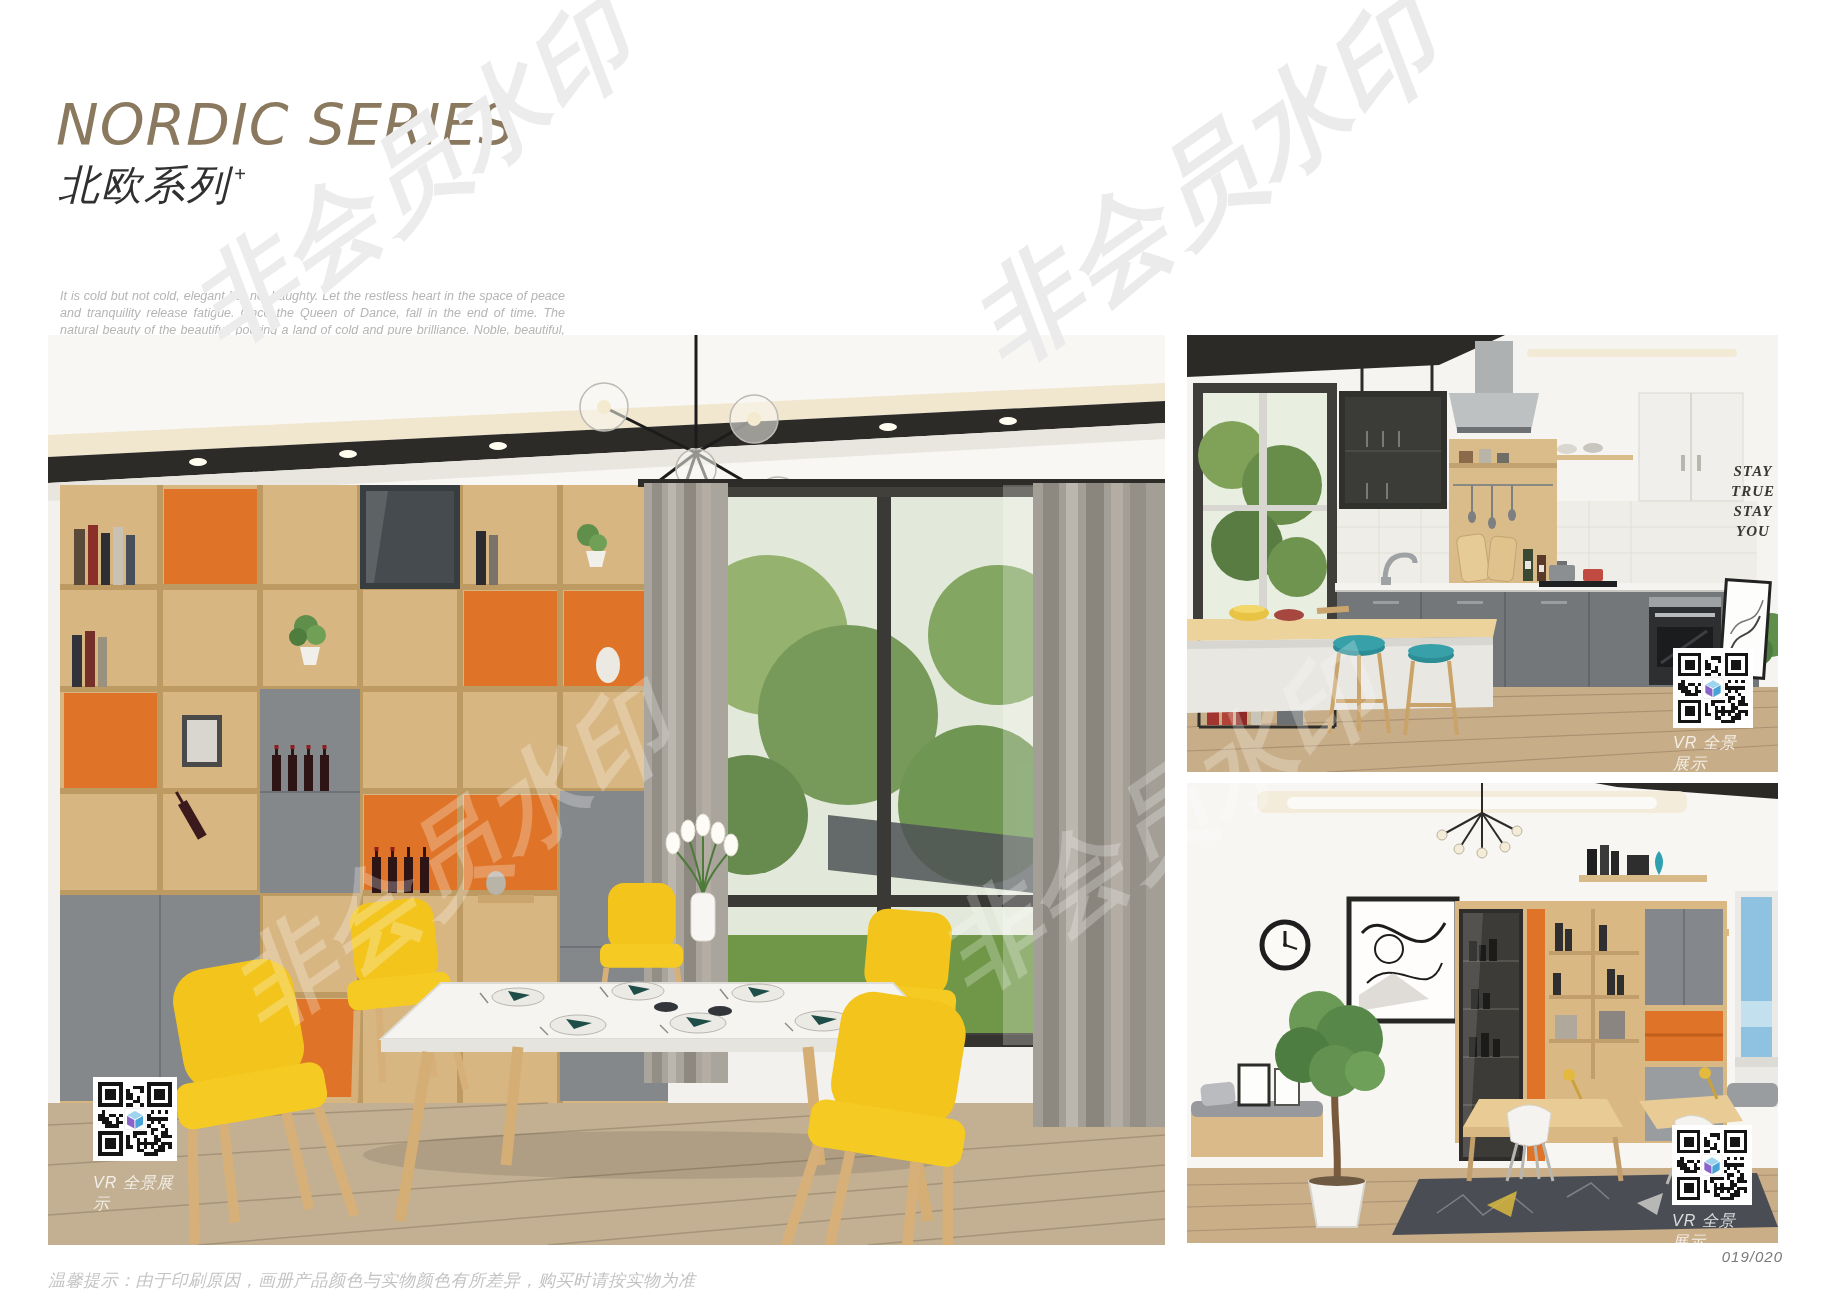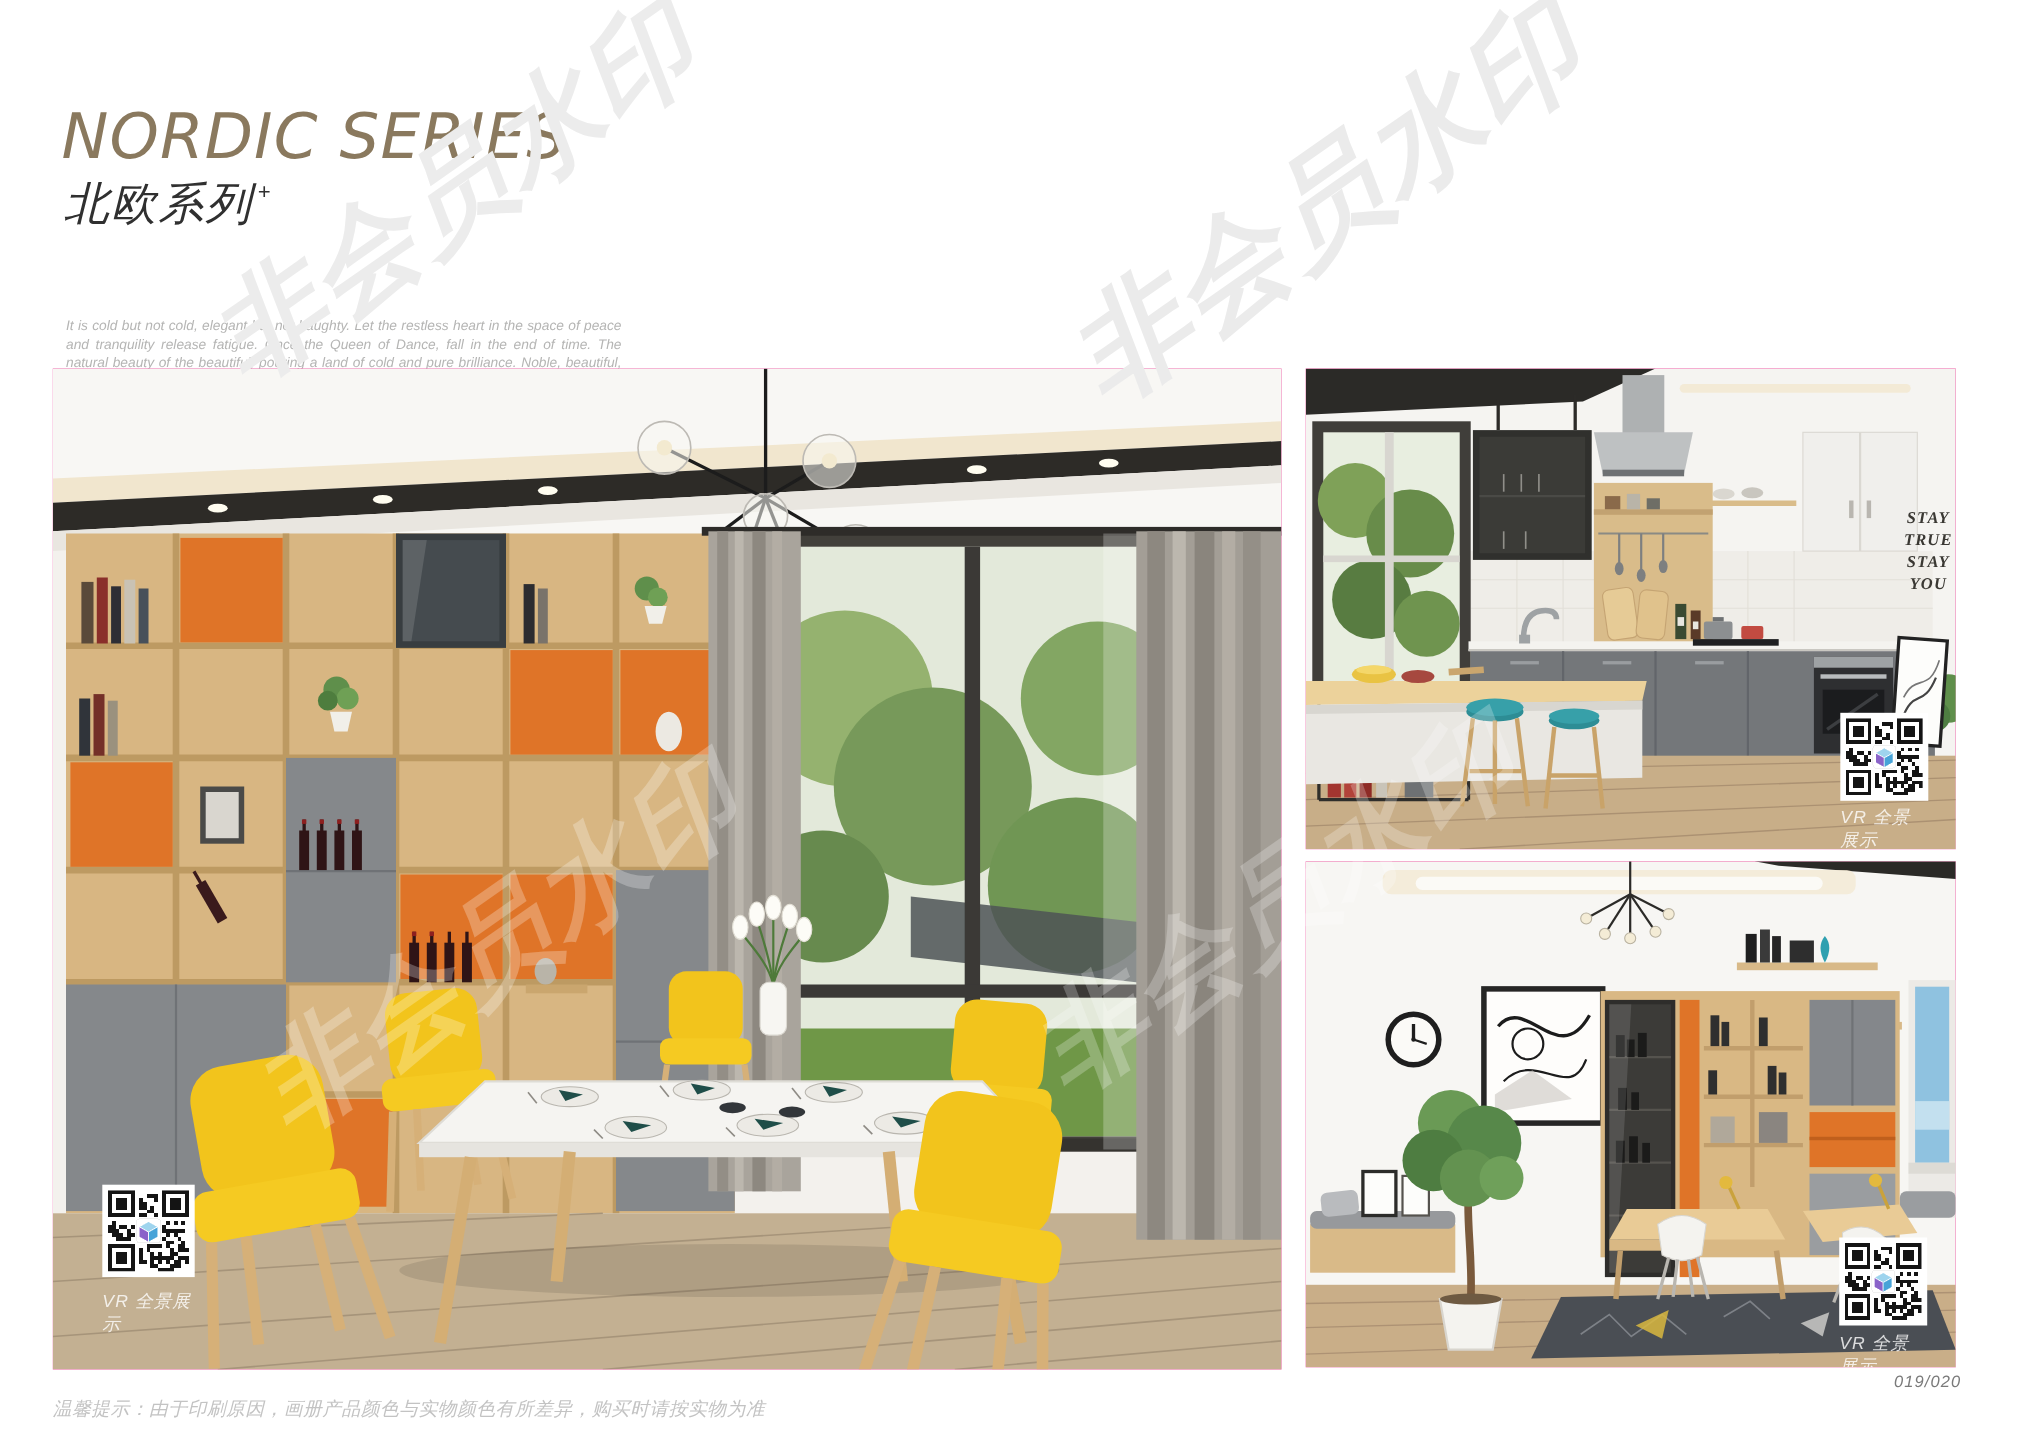--- a/index.html
+++ b/index.html
@@ -8,21 +8,21 @@
   
   .title-en{position:absolute;left:56px;top:92px;font-size:57px;letter-spacing:1px;
             color:#8a795e;font-weight:normal;font-family:"DejaVu Sans",sans-serif;}
   .title-cn{position:absolute;left:58px;top:158px;font-size:41px;color:#303030;letter-spacing:2px;}
   .title-cn sup{font-size:20px;vertical-align:18px;margin-left:4px;color:#303030;}
   .desc-cn{position:absolute;left:60px;top:238px;width:505px;font-size:13.5px;line-height:24px;
            color:#8f8f8f;text-align:justify;}
   .desc-en{position:absolute;left:60px;top:288px;width:505px;font-size:12.5px;line-height:17px;
            color:#b5b5b4;text-align:justify;}
   
-  .photo{position:absolute;overflow:hidden;background:#ec4899;z-index:1;}
+  .photo{position:absolute;overflow:hidden;background:#d946ef;z-index:1;}
   .photo svg{display:block;width:100%;height:100%;}
   .photo-dining{left:48px;top:335px;width:1117px;height:910px;}
   .photo-kitchen{left:1187px;top:335px;width:591px;height:437px;}
   .photo-study{left:1187px;top:783px;width:591px;height:460px;}
   
   .qr{position:absolute;background:#ffffff;padding:5px;box-sizing:border-box;z-index:10;}
   .qr svg{display:block;width:100%;height:100%;}
   .vr-label{position:absolute;z-index:10;font-size:16px;letter-spacing:1px;
             color:rgba(255,255,255,0.8);text-align:left;}
   

